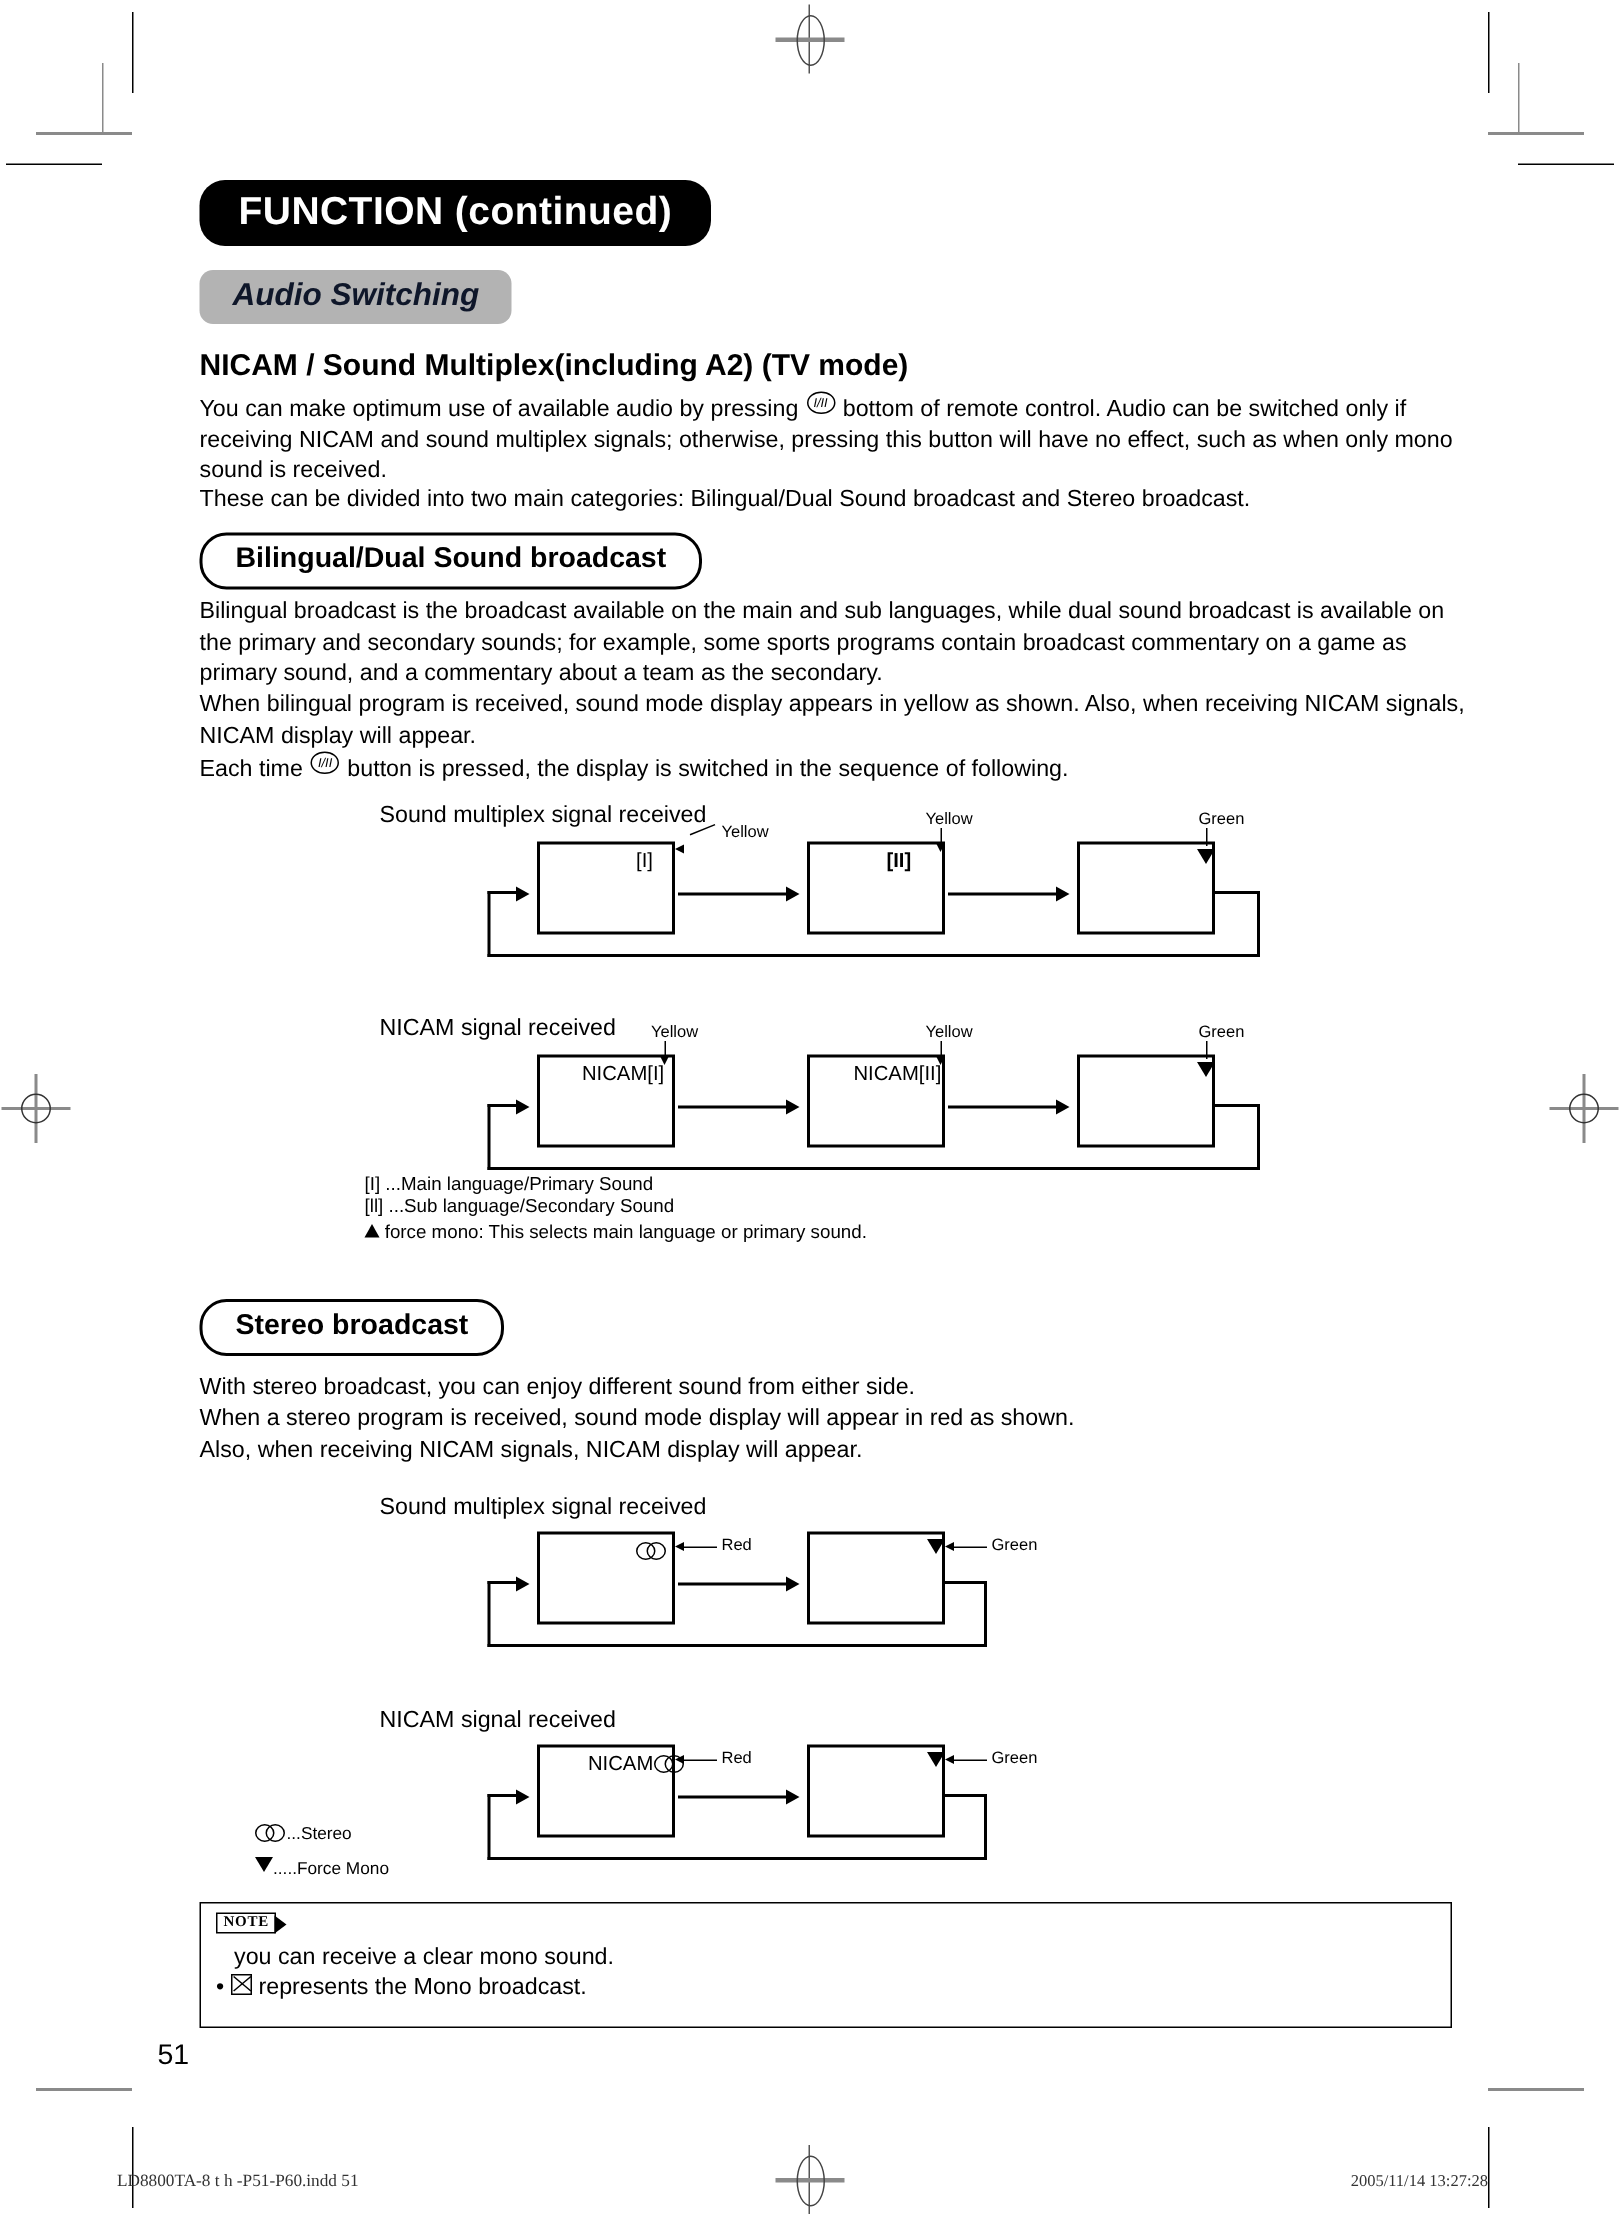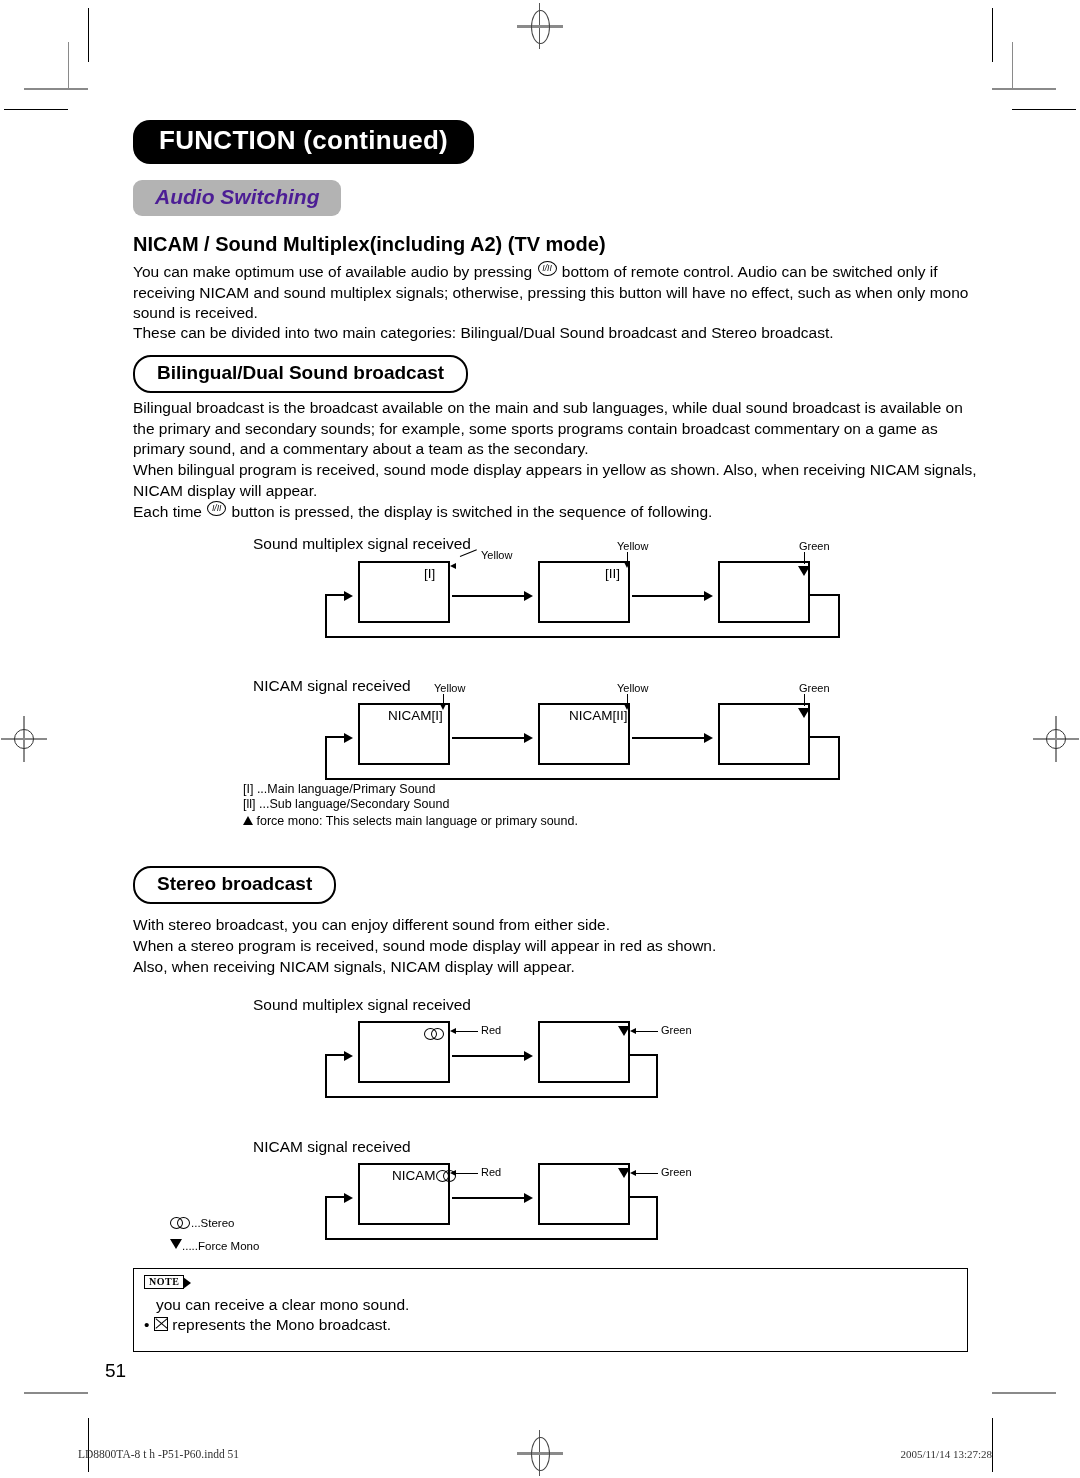--- a/index.html
+++ b/index.html
@@ -48,21 +48,21 @@
   .title-banner {
     position: absolute; left: 133px; top: 120px;
     background: #000; color: #fff;
     border-radius: 17px;
     padding: 5px 26px 8px 26px;
     font-size: 26px; font-weight: bold;
     letter-spacing: .3px;
   }
   .subtitle-banner {
     position: absolute; left: 133px; top: 180px;
-    background: #b3b3b3; color: #4c1d95;
+    background: #b3b3b3; color: #0f172a;
     border-radius: 9px;
     padding: 5px 22px 7px 22px;
     font-size: 21px; font-weight: bold;
     font-style: italic;
   }
 
   .h3 {
     position: absolute; left: 133px;
     font-size: 20px; font-weight: bold;
   }
@@ -288,21 +288,21 @@
   <div class="diagram" style="left:0;top:0;">
     <div class="dg-caption" style="left:253px;top:535px;">Sound multiplex signal received</div>
 
     <div class="tvbox" style="left:358px;top:561px;width:92px;height:62px;"></div>
     <div class="boxlabel" style="left:424px;top:566px;">[I]</div>
     <div class="callout-line" style="left:460px;top:556px;width:18px;transform:rotate(-22deg);transform-origin:left center;"></div>
     <div class="tiny-arrow-left" style="left:450px;top:563px;"></div>
     <div class="callout-label" style="left:481px;top:549px;">Yellow</div>
 
     <div class="tvbox" style="left:538px;top:561px;width:92px;height:62px;"></div>
-    <div class="boxlabel" style="left:605px;top:566px;">[II]</div>
+    <div class="boxlabel" style="left:591px;top:566px;font-weight:bold;">[II]</div>
     <div class="callout-vert" style="left:627px;top:552px;height:12px;"></div>
     <div class="tiny-arrow-down" style="left:624px;top:562px;"></div>
     <div class="callout-label" style="left:617px;top:540px;">Yellow</div>
 
     <div class="tvbox" style="left:718px;top:561px;width:92px;height:62px;"></div>
     <div style="position:absolute;left:798px;top:566px;width:0;height:0;border-left:6px solid transparent;border-right:6px solid transparent;border-top:10px solid #000;"></div>
     <div class="callout-vert" style="left:804px;top:552px;height:12px;"></div>
     <div class="callout-label" style="left:799px;top:540px;">Green</div>
 
     <div class="arrow-line" style="left:452px;top:595px;width:74px;"></div>

